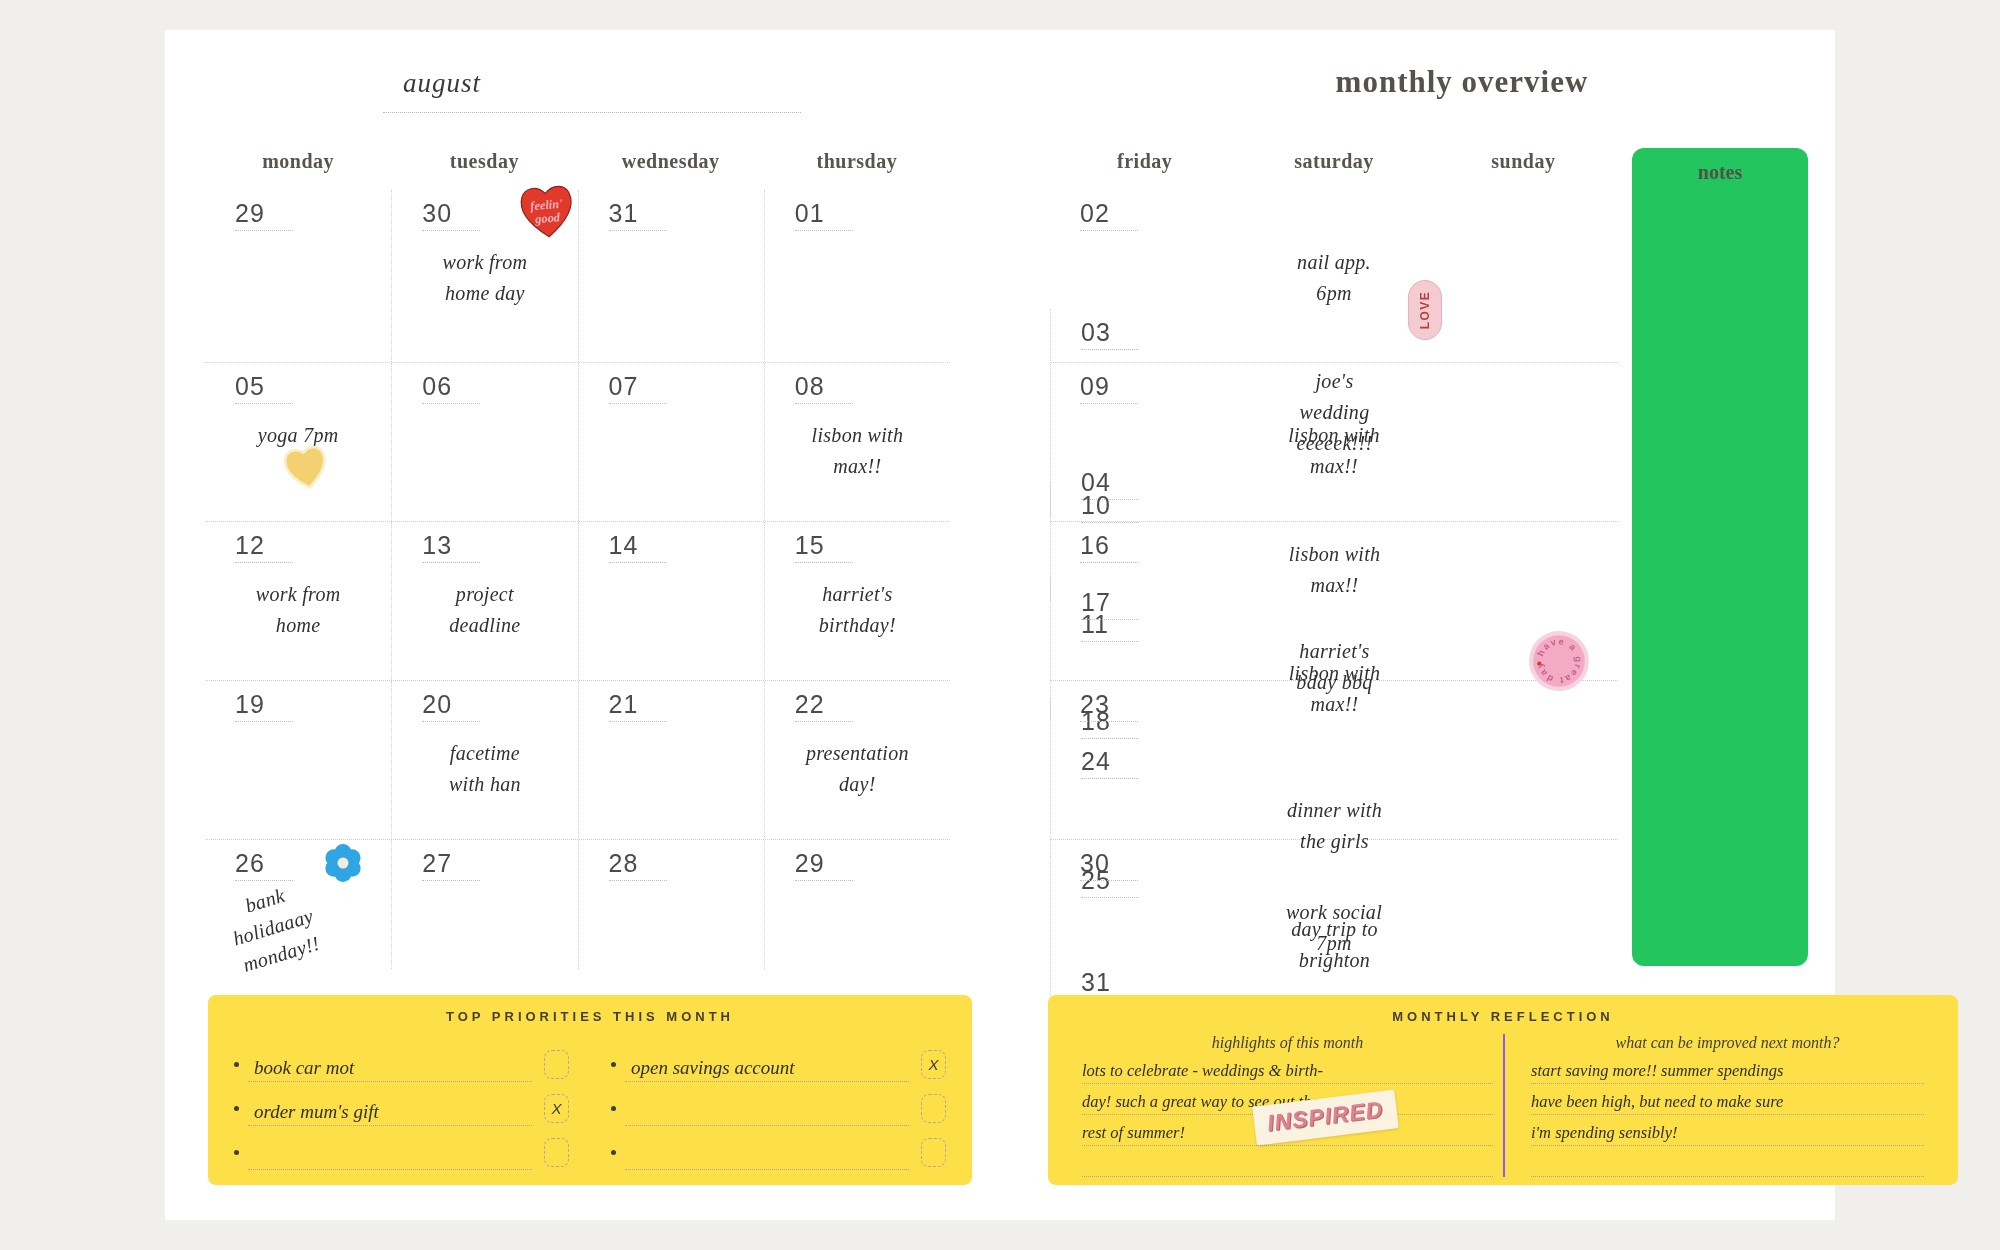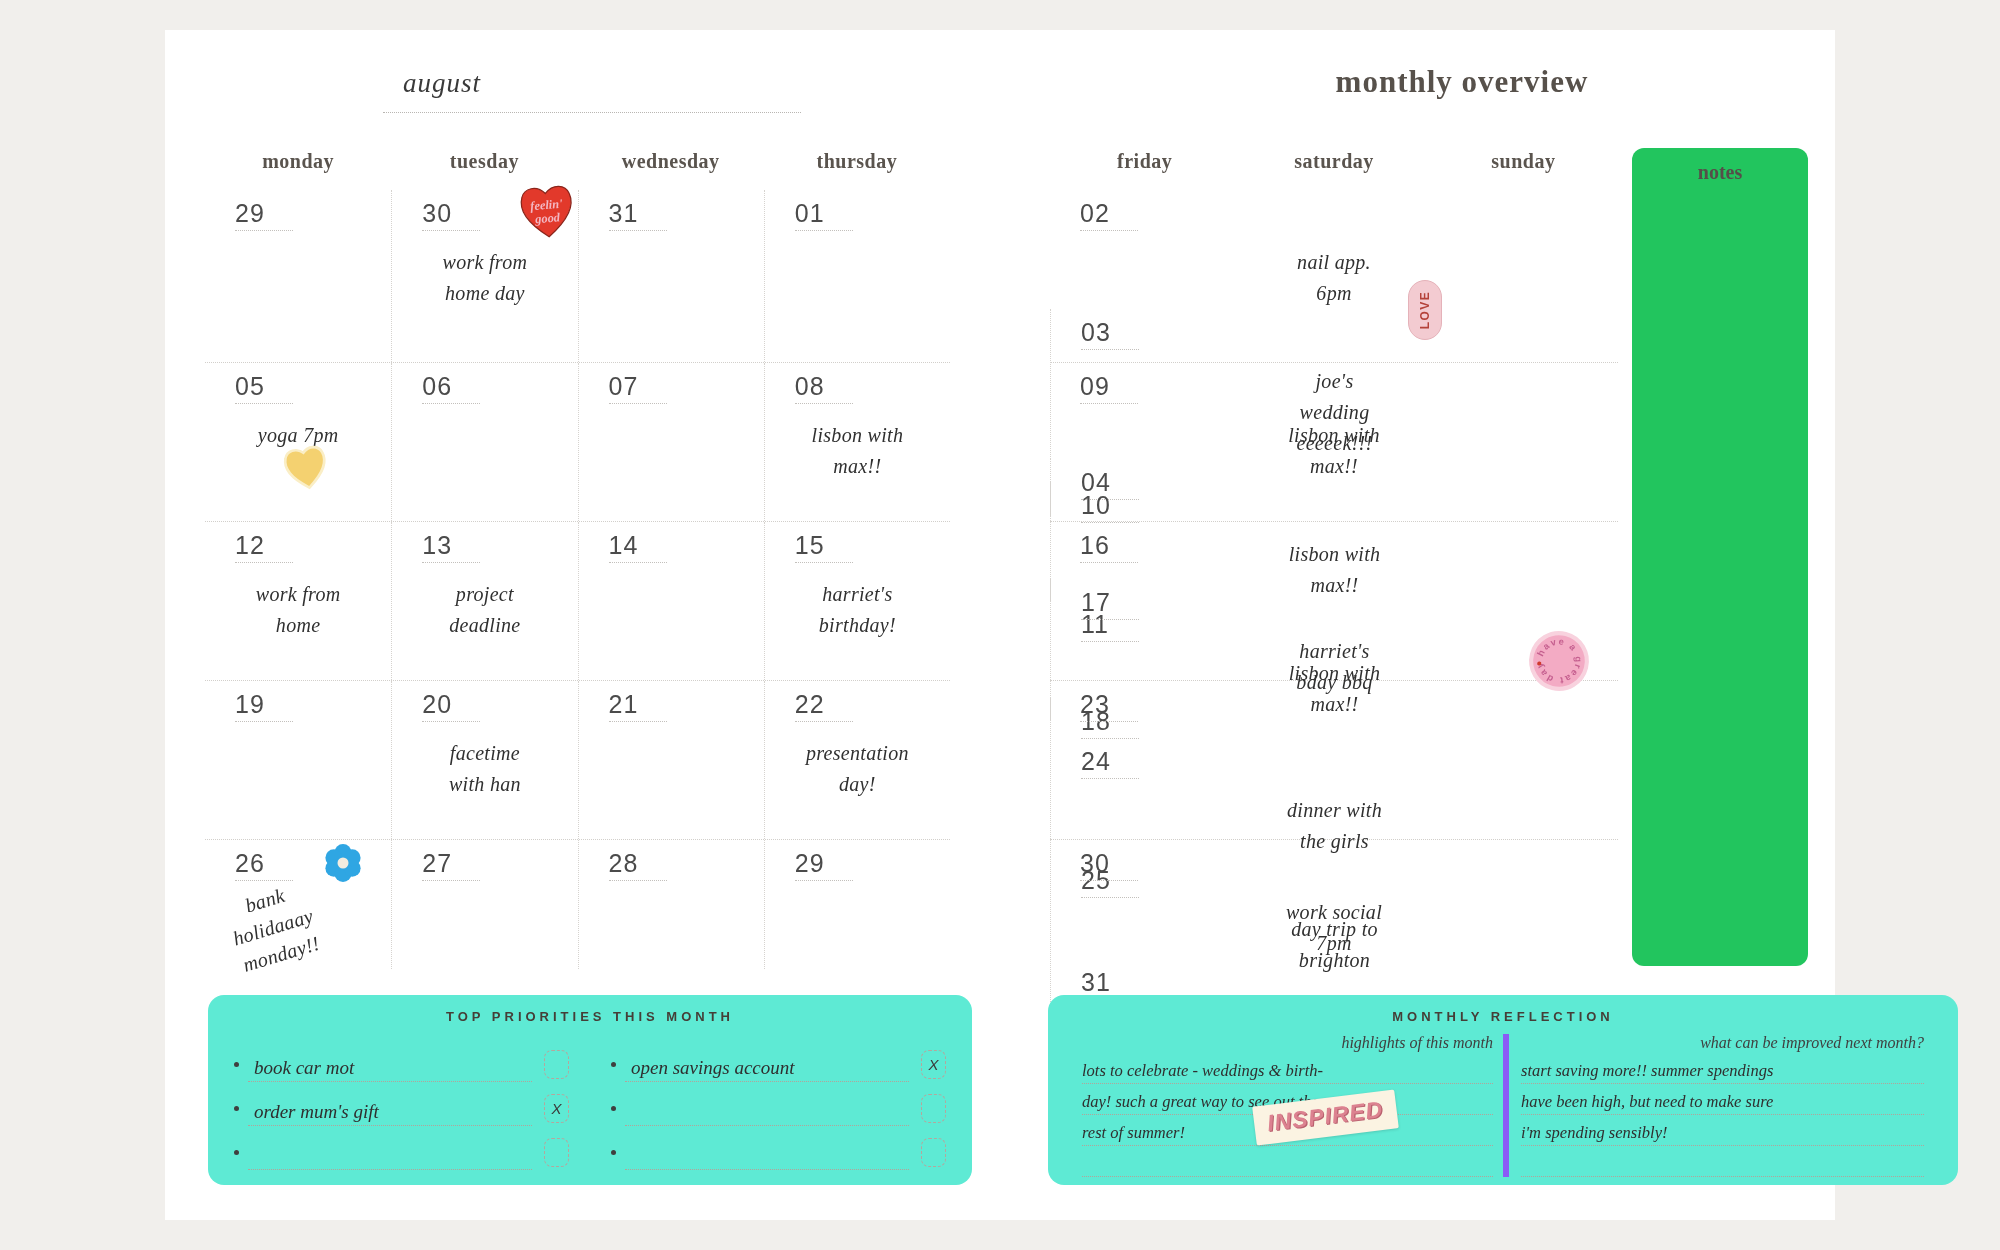--- a/index.html
+++ b/index.html
@@ -35,38 +35,38 @@
   .entry{font-family:"Liberation Serif",serif;font-style:italic;font-size:20px;line-height:1.55;color:#303030;
     text-align:center;max-width:112px;margin:16px auto 0;letter-spacing:.3px}
   .entry.narrow{max-width:92px}
   .entry.rot{transform:rotate(-17deg);max-width:100px;margin:4px 0 0 18px;line-height:1.4}
 
   
   .notes{position:absolute;left:1632px;top:148px;width:176px;height:818px;background:#22c55e;border-radius:12px}
   .notes-title{margin-top:13px;text-align:center;font:700 20px "Liberation Serif",serif;color:#554f49}
 
   
-  .box{position:absolute;background:#5eead4;border-radius:16px}
+  .box{position:absolute;background:#fde047;border-radius:8px}
   .box-left{left:208px;top:995px;width:764px;height:190px}
   .box-right{left:1048px;top:995px;width:910px;height:190px}
   .box-title{margin-top:14px;text-align:center;font:700 13px "Liberation Sans",sans-serif;letter-spacing:4px;color:#453e37}
 
   .prio-cols{display:grid;grid-template-columns:1fr 1fr;column-gap:42px;padding:14px 26px 0}
   .prio-item{display:flex;align-items:flex-end;height:44px}
   .bullet{width:5px;height:5px;border-radius:50%;background:#3f3f3f;margin:0 9px 15px 0;flex:none}
   .prio-line{flex:1;border-bottom:1px dotted #b3a399;height:100%;display:flex;align-items:flex-end}
   .prio-text{font:italic 19px "Liberation Serif",serif;color:#2f2f2f;padding:0 0 2px 6px;white-space:nowrap}
   .checkbox{width:25px;height:29px;border:1.5px dashed #b4a79d;border-radius:8px;margin:0 0 3px 12px;
     display:flex;align-items:center;justify-content:center;flex:none}
   .checkmark{font:italic 15px "Liberation Sans",sans-serif;color:#3b3b3b}
 
   .refl-cols{display:grid;grid-template-columns:1fr 1fr;padding:10px 24px 0}
   .refl-col{padding:0 10px}
-  .refl-col.second{border-left:6px solid #8b5cf6;padding-left:12px}
-  .refl-head{text-align:right;font:italic 16px "Liberation Serif",serif;color:#3f3f3f;margin-bottom:1px}
+  .refl-col.second{border-left:2px solid #8b5cf6;padding-left:26px}
+  .refl-head{text-align:center;font:italic 16px "Liberation Serif",serif;color:#3f3f3f;margin-bottom:1px}
   .refl-line{height:31px;border-bottom:1px dotted #b3a399;display:flex;align-items:flex-end}
   .refl-text{font:italic 16.5px "Liberation Serif",serif;color:#2f2f2f;white-space:nowrap;padding-bottom:2px}
 
   
   .sticker{position:absolute}
   .pos-heart{left:516px;top:182px;transform:rotate(-5deg)}
   .heart-txt{font:italic 700 12px "Liberation Serif",serif;fill:#f3b7c3}
   .pos-yellow{left:283px;top:446px;transform:rotate(-10deg)}
   .love{left:1408px;top:280px;width:34px;height:60px;background:#f3cbd1;border:1px solid #e5b2b9;border-radius:17px;
     display:flex;align-items:center;justify-content:center}

